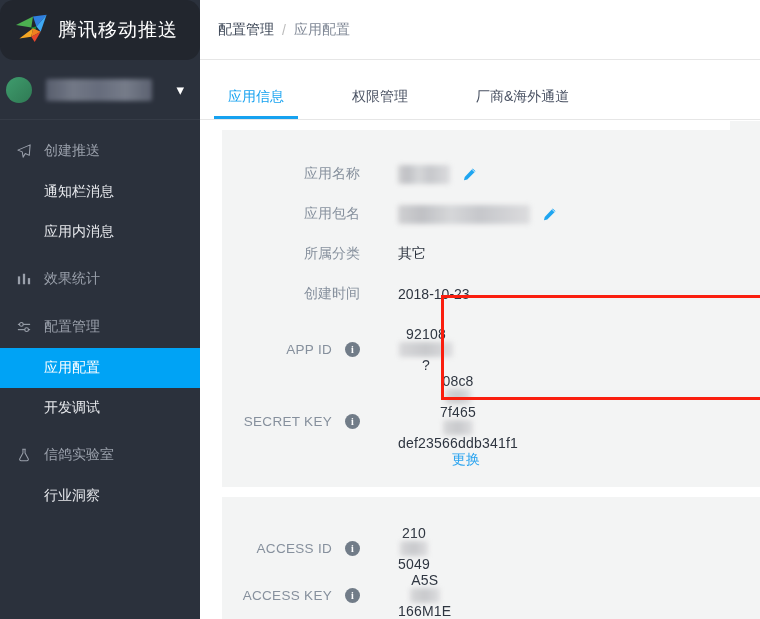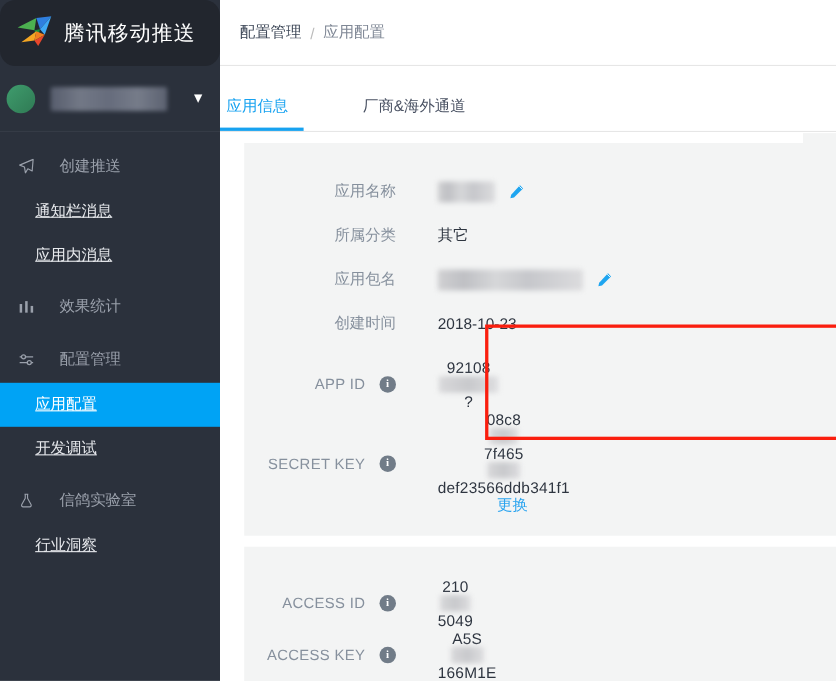--- a/index.html
+++ b/index.html
@@ -39,40 +39,40 @@
     background:linear-gradient(90deg,#5a6070 0%,#767c8a 25%,#6a7080 50%,#7a808e 75%,#5f6574 100%);
     filter:blur(2px);opacity:.95;max-width:106px;
   }
   .chev{color:#ffffff;font-size:15px;line-height:1;margin-left:auto;}
   .menu{padding-top:14px;}
   .m-group{
     display:flex;align-items:center;height:34px;padding-left:14px;
     color:#9aa0ab;font-size:14px;box-sizing:border-box;margin-bottom:4px;
   }
   .m-group .gi{width:20px;flex:0 0 20px;display:flex;align-items:center;justify-content:center;}
-  .m-group .gl{margin-left:20px;text-align:center;}
+  .m-group .gl{margin-left:10px;text-align:center;}
   .m-item{
-    display:flex;align-items:center;height:40px;padding-left:32px;
-    color:#e8eaee;font-size:14px;box-sizing:border-box;text-decoration:underline;
+    display:flex;align-items:center;height:40px;padding-left:44px;
+    color:#e8eaee;font-size:14px;box-sizing:border-box;
   }
   .m-item.active{background:#00a3f5;color:#ffffff;}
   .sp{height:10px;}
 
   
   .main{flex:1;height:619px;background:#ffffff;position:relative;overflow:hidden;}
   .crumb{
     height:60px;display:flex;align-items:center;padding-left:18px;
     font-size:14px;color:#3d4757;box-sizing:border-box;
     border-bottom:1px solid #e6e6e6;
   }
   .crumb .c1{color:#3d4757;}
   .crumb .sep{margin:0 8px;color:#bcbcbc;}
   .crumb .c2{color:#7f8795;}
 
-  .tabs{height:60px;display:flex;align-items:flex-end;box-sizing:border-box;
+  .tabs{height:60px;display:flex;align-items:flex-end;padding-left:22px;box-sizing:border-box;
         border-bottom:1px solid #e6e6e6;background:#fff;}
   .tab{
     position:relative;font-size:14px;color:#4a5263;
     padding:0 6px 13px 6px;margin-right:56px;cursor:default;white-space:nowrap;
   }
   .tab.active{color:#17a2f0;}
   .tab.active:after{
     content:"";position:absolute;left:-8px;right:-8px;bottom:0;height:3px;background:#17a2f0;
   }
 
@@ -218,20 +218,23 @@
       <span class="c1">配置管理</span>
       <span class="sep">/</span>
       <span class="c2">应用配置</span>
     </div>
 
     <div class="tabs">
       <div class="tab active">
         <span>应用信息</span>
       </div>
       <div class="tab">
+        <span>权限管理</span>
+      </div>
+      <div class="tab">
         <span>厂商&amp;海外通道</span>
       </div>
     </div>
 
     <div class="right-strip"></div>
 
     <div class="content">
 
       <div class="card c1">
 
@@ -242,38 +245,38 @@
             <span class="pencil">
               <svg width="15" height="15" viewBox="0 0 16 16">
                 <path d="M11.4 1.6 14.4 4.6 5.6 13.4 2.1 14.2 2.9 10.7z" fill="#1ea5f0"></path>
                 <path d="M10.6 2.4 13.6 5.4" stroke="#ffffff" stroke-width="0.9"></path>
               </svg>
             </span>
           </div>
         </div>
 
         <div class="row">
-          <div class="lbl">所属分类</div>
-          <div class="val">其它</div>
-        </div>
-
-        <div class="row">
           <div class="lbl">应用包名</div>
           <div class="val">
             <span class="blur-chip" style="width:132px"></span>
             <span class="pencil">
               <svg width="15" height="15" viewBox="0 0 16 16">
                 <path d="M11.4 1.6 14.4 4.6 5.6 13.4 2.1 14.2 2.9 10.7z" fill="#1ea5f0"></path>
                 <path d="M10.6 2.4 13.6 5.4" stroke="#ffffff" stroke-width="0.9"></path>
               </svg>
             </span>
           </div>
         </div>
 
         <div class="row">
+          <div class="lbl">所属分类</div>
+          <div class="val">其它</div>
+        </div>
+
+        <div class="row">
           <div class="lbl">创建时间</div>
           <div class="val">2018-10-23</div>
         </div>
 
         <div class="row" style="margin-top:12px">
           <div class="lbl mono">
             <span>APP ID</span>
             <span class="info-ic">i</span>
           </div>
           <div class="val mono">

